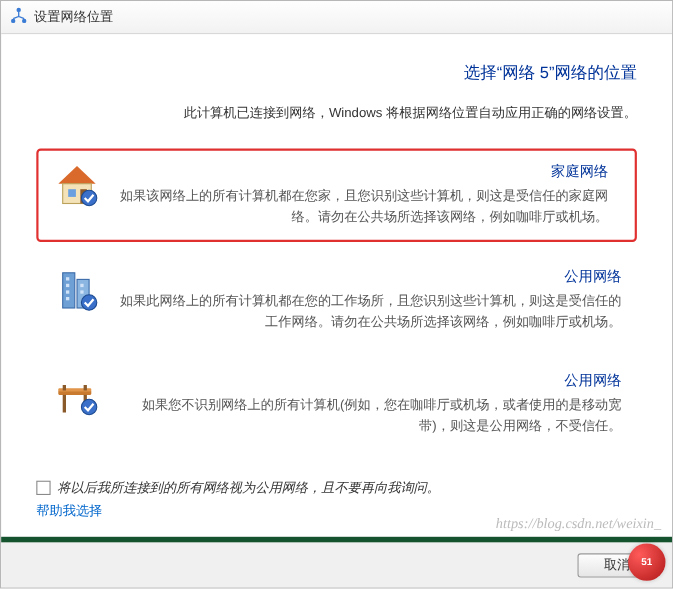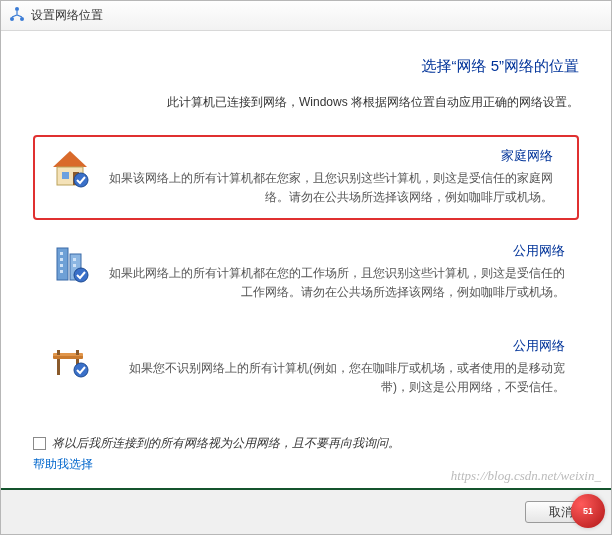--- a/index.html
+++ b/index.html
@@ -90,21 +90,21 @@
     padding: 4px 32px;
     color: #0066cc;
     cursor: pointer;
     font-size: 12px;
   }
   .footer {
     position: absolute;
     left: 0; right: 0; bottom: 0;
     height: 46px;
     background: #f0f0f0;
-    border-top: 2px solid #14532d;
+    border-top: 5px solid #14532d;
     display: flex;
     align-items: center;
     justify-content: flex-end;
     padding: 0 14px;
   }
   .btn {
     min-width: 72px;
     height: 22px;
     background: linear-gradient(#fdfdfd,#e6e6e6);
     border: 1px solid #9a9a9a;

